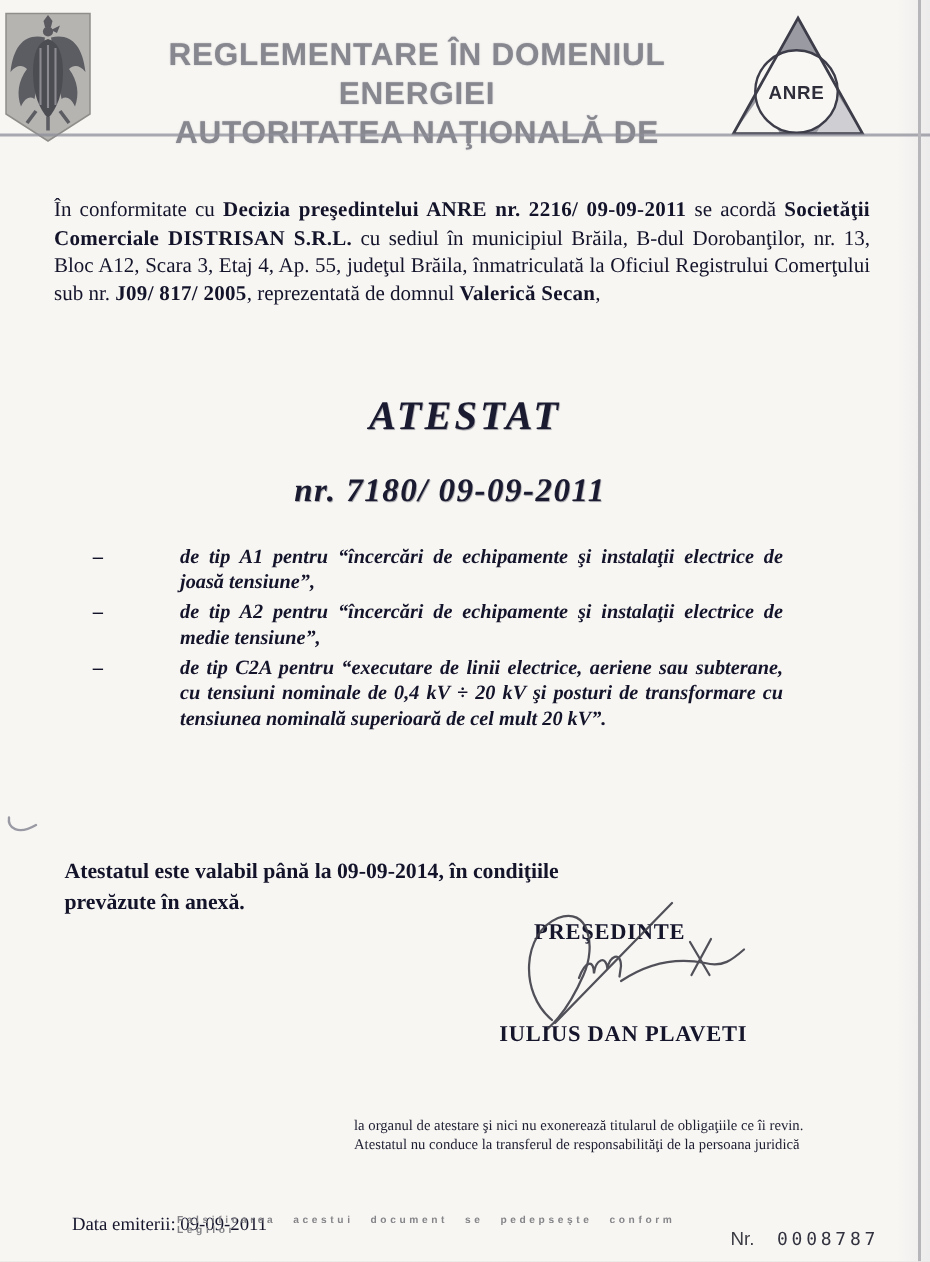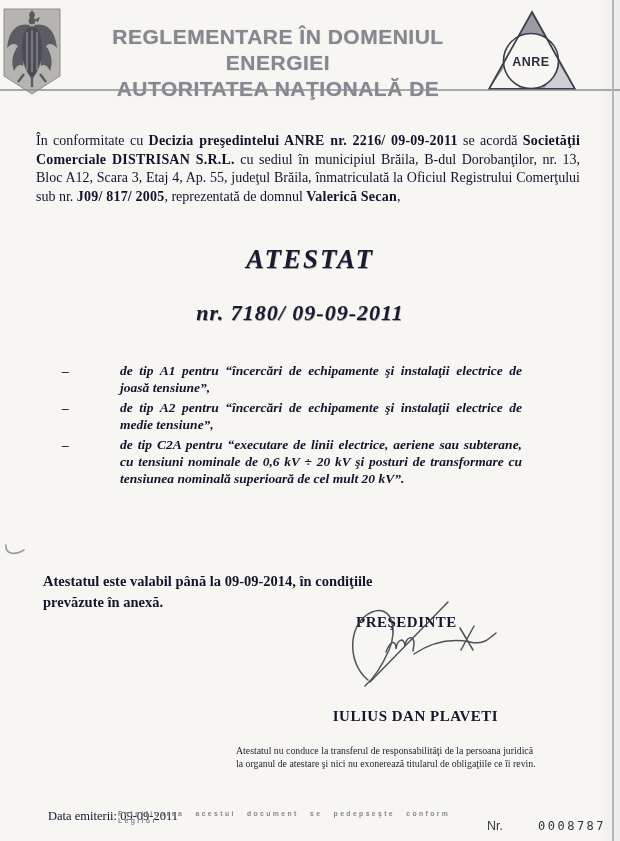--- a/index.html
+++ b/index.html
@@ -36,29 +36,29 @@
   
   .intro {
     position: absolute; left: 36px; top: 118px; width: 544px;
     font-size: 14px; line-height: 18.6px;
     text-align: justify;
     color: #13132a;
   }
   .intro b { letter-spacing: 0.2px; }
   
   .doc-title {
-    position: absolute; left: 0; top: 244px; width: 620px;
+    position: absolute; left: 0; top: 262px; width: 620px;
     text-align: center;
     font-style: italic; font-weight: bold;
     font-size: 27px; letter-spacing: 2px;
     color: #1a1a30;
     text-shadow: 0.5px 0.5px 0.5px rgba(20,20,40,.4);
   }
   .doc-number {
-    position: absolute; left: 0; top: 300px; width: 600px;
+    position: absolute; left: 0; top: 314px; width: 600px;
     text-align: center;
     font-style: italic; font-weight: bold;
     font-size: 22px; letter-spacing: 1px;
     color: #1a1a30;
     text-shadow: 0.5px 0.5px 0.5px rgba(20,20,40,.4);
   }
   
   .scope-list {
     position: absolute; left: 62px; top: 362px; width: 460px;
     margin: 0; padding: 0; list-style: none;
@@ -82,21 +82,20 @@
     position: absolute; left: 356px; top: 614px;
     font-weight: bold; font-size: 15px; letter-spacing: 0.5px;
     color: #15152c;
   }
   .signature-svg { position: absolute; left: 330px; top: 600px; }
   .president-name {
     position: absolute; left: 318px; top: 682px; width: 195px;
     text-align: center;
     font-weight: bold; font-size: 15px; letter-spacing: 0.5px;
     color: #15152c;
-    margin-top: 26px;
   }
   
   .disclaimer {
     position: absolute; left: 236px; top: 744px; width: 335px;
     font-size: 9.8px; line-height: 13px;
     color: #1d1d30;
   }
   .issue-date {
     position: absolute; left: 48px; top: 773px;
     font-size: 12.5px; color: #15152c; margin-top: 36px;
@@ -111,21 +110,21 @@
   .serial {
     position: absolute; left: 487px; top: 819px;
     display: flex; align-items: baseline; gap: 15px; text-align: right;
   }
   .serial .serial-label {
     font-family: "Liberation Sans", sans-serif;
     font-size: 12.5px; color: #3c3c44;
   }
   .serial .serial-number {
     font-family: "DejaVu Sans Mono", monospace;
-    font-size: 12px; letter-spacing: 2.5px; color: #333340; margin-left: 20px;
+    font-size: 12px; letter-spacing: 2.5px; color: #333340;
   }
   
   .scan-edge {
     position: absolute; left: 612px; top: 0; width: 2px; height: 841px;
     background: #b6b6ba;
   }
   .artifact-curve { position: absolute; left: 4px; top: 543px; }
 </style>
 </head>
 <body>
@@ -169,21 +168,21 @@
       <li>
         <span class="dash">–</span>
         <span class="li-text">de tip A1 pentru “încercări de echipamente şi instalaţii electrice de joasă tensiune”,</span>
       </li>
       <li>
         <span class="dash">–</span>
         <span class="li-text">de tip A2 pentru “încercări de echipamente şi instalaţii electrice de medie tensiune”,</span>
       </li>
       <li>
         <span class="dash">–</span>
-        <span class="li-text">de tip C2A pentru “executare de linii electrice, aeriene sau subterane, cu tensiuni nominale de 0,6 kV ÷ 20 kV şi posturi de transformare cu tensiunea nominală superioară de cel mult 20 kV”.</span>
+        <span class="li-text">de tip C2A pentru “executare de linii electrice, aeriene sau subterane, cu tensiuni nominale de 0,4 kV ÷ 20 kV şi posturi de transformare cu tensiunea nominală superioară de cel mult 20 kV”.</span>
       </li>
     </ul>
 
   <svg class="artifact-curve" width="24" height="16" viewBox="0 0 24 16">
     <path d="M2,2 C1,9 8,14 20,7" fill="none" stroke="#9a9aa4" stroke-width="1.6" stroke-linecap="round"></path>
   </svg>
 
   <p class="validity">Atestatul este valabil până la 09-09-2014, în condiţiile prevăzute în anexă.</p>
 
   <div class="president-label">PREŞEDINTE</div>
@@ -192,22 +191,22 @@
       <path d="M38,80 C16,62 18,22 42,12 C62,4 68,30 59,50 C52,66 44,78 35,86"></path>
       <path d="M118,2 L40,82"></path>
       <path d="M56,52 c4,-11 10,-13 10,-3 c1,-9 8,-13 9,-3 c1,-9 9,-12 9,-2 l-1,7"></path>
       <path d="M84,54 C102,42 120,38 140,42 C152,45 158,40 166,33"></path>
       <path d="M130,28 l13,22 M144,26 l-13,24"></path>
     </g>
   </svg>
   <div class="president-name">IULIUS DAN PLAVETI</div>
 
   <div class="disclaimer">
+    <div>la organul de atestare şi nici nu exonerează titularul de obligaţiile ce îi revin.</div>
     <div>Atestatul  nu conduce la transferul de responsabilităţi de la persoana juridică</div>
-    <div>la organul de atestare şi nici nu exonerează titularul de obligaţiile ce îi revin.</div>
   </div>
 
   <div class="issue-date">
     <span>Data emiterii:</span>
     <span>09-09-2011</span>
   </div>
 
   <div class="footer-warning">Falsificarea acestui document se pedepseşte conform Legilor</div>
 
   <div class="serial">

